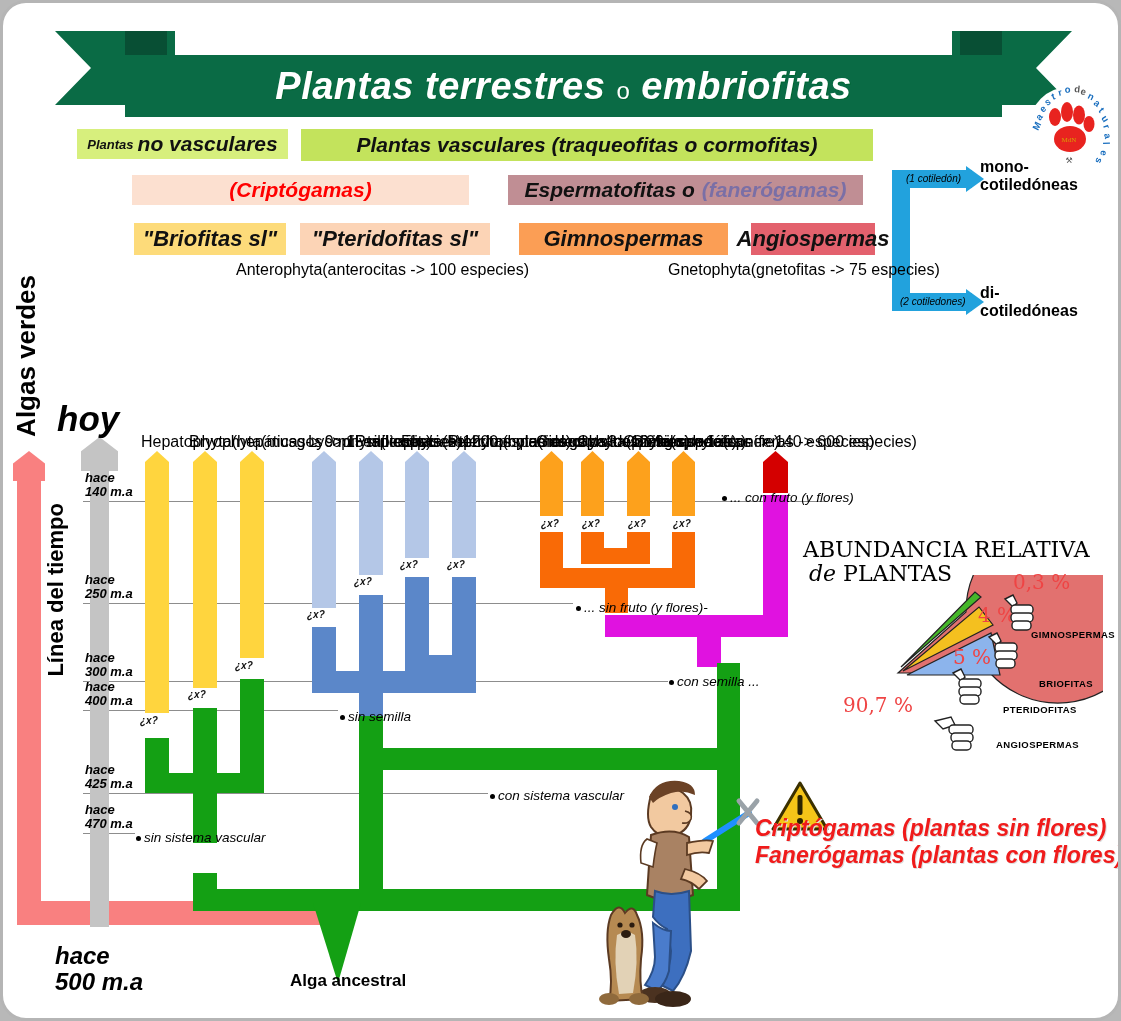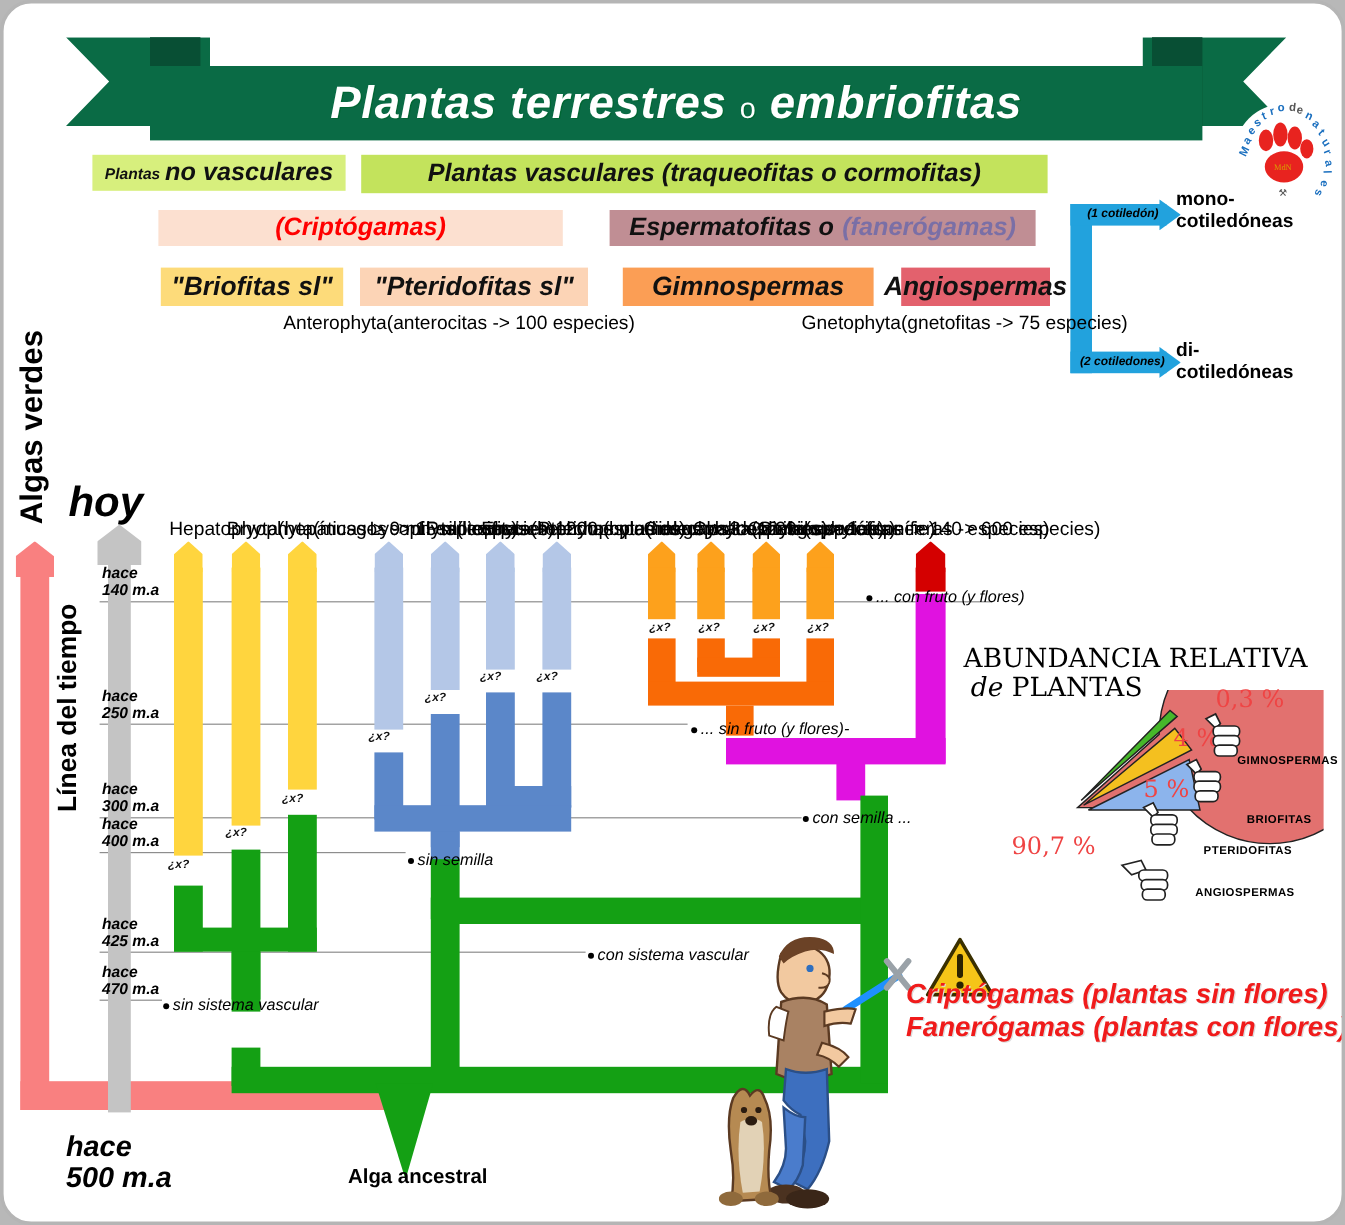--- a/index.html
+++ b/index.html
@@ -30,21 +30,21 @@
   .tlab{position:absolute;font-style:italic;font-weight:bold;font-size:13px;line-height:14px;color:#000;white-space:nowrap;}
   .anno{position:absolute;font-style:italic;font-size:13.5px;color:#000;white-space:nowrap;}
   .anno .dot{display:inline-block;width:5px;height:5px;border-radius:50%;background:#000;vertical-align:middle;margin-right:3px;}
   
   .pietitle{position:absolute;font-family:"DejaVu Serif",serif;font-size:22px;color:#000;white-space:nowrap;}
   .pielabel{position:absolute;font-family:"DejaVu Serif",serif;font-size:20px;color:#ef4444;white-space:nowrap;}
   .pieleg{position:absolute;font-weight:bold;font-size:9.5px;letter-spacing:.4px;color:#000;white-space:nowrap;}
   .redtext{position:absolute;color:#f01b1b;font-weight:bold;font-style:italic;font-size:23px;
            line-height:27px;white-space:nowrap;text-shadow:1px 1px 0 #ddd;}
   .cotlab{position:absolute;font-weight:bold;font-size:16px;line-height:18px;color:#000;}
-  .cotinner{position:absolute;font-style:italic;font-weight:bold;font-size:10px;color:#000;white-space:nowrap;}
+  .cotinner{position:absolute;font-style:italic;font-weight:normal;font-size:10px;color:#000;white-space:nowrap;}
 </style>
 </head>
 <body>
 
 <div id="page">
 
   <div class="abs" id="banner-wrap">
     <div class="ribbon-tail left"></div>
     <div class="ribbon-tail right"></div>
     <div class="ribbon-fold" style="left:122px"></div>

